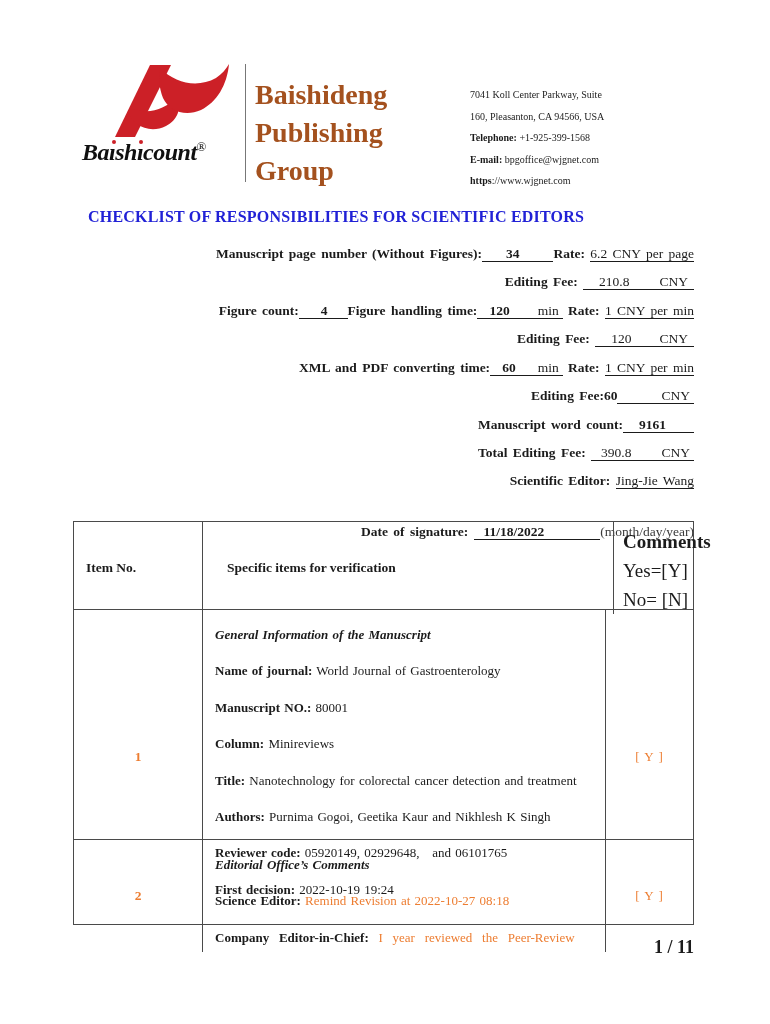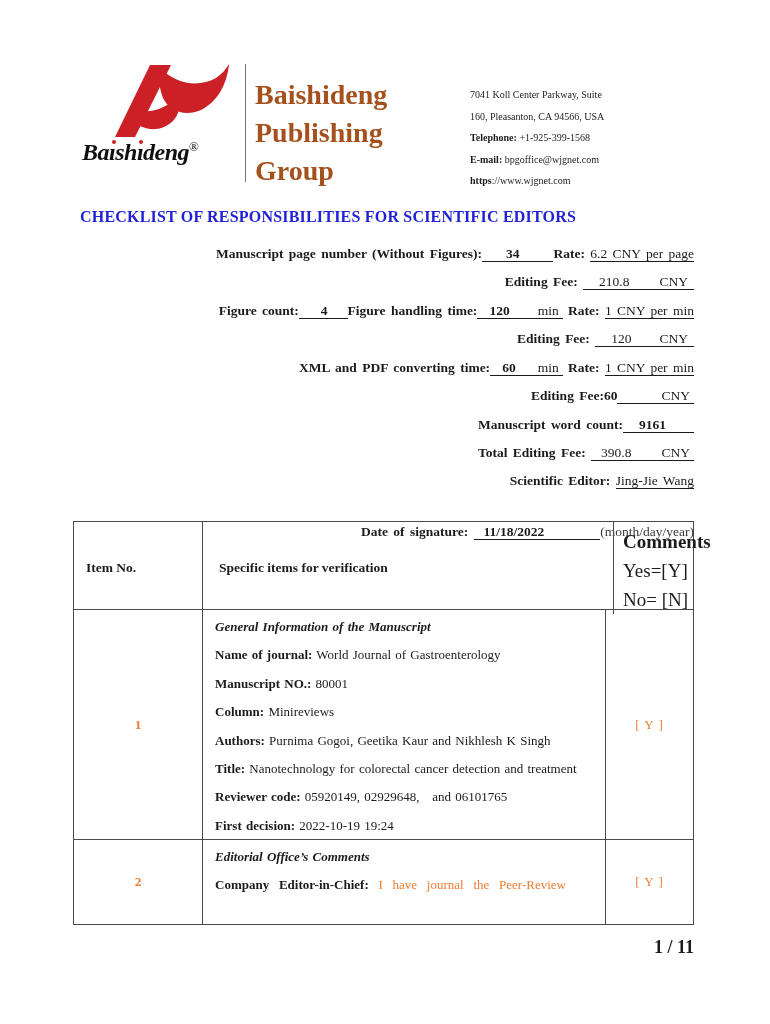--- a/index.html
+++ b/index.html
@@ -10,67 +10,67 @@
   .logo-mark{position:absolute;left:98px;top:63px;}
   .logo-script{position:absolute;left:82px;top:139px;font-size:24px;font-weight:bold;font-style:italic;letter-spacing:-.5px;color:#101010;white-space:nowrap;}
   .logo-script .idot{position:relative;}
   .logo-script .idot::after{content:"";position:absolute;left:42%;top:1px;width:4px;height:4px;border-radius:50%;background:#cc2027;}
   .logo-script .reg{font-size:13px;vertical-align:9px;font-style:normal;font-weight:normal;}
   .hdr-divider{position:absolute;left:245px;top:64px;width:1px;height:118px;background:#777;}
   .brand{position:absolute;left:255px;top:76px;font-size:28px;line-height:38px;font-weight:bold;color:#a4511e;}
   .address{position:absolute;left:470px;top:84px;font-size:10px;line-height:21.5px;white-space:nowrap;}
 
   
-  .doc-title{position:absolute;left:80px;top:208px;font-size:16px;font-weight:bold;color:#2121d6;letter-spacing:.2px;white-space:nowrap;}
+  .doc-title{position:absolute;left:88px;top:208px;font-size:16px;font-weight:bold;color:#2121d6;letter-spacing:.2px;white-space:nowrap;}
 
   
   .fee-line{position:absolute;right:76px;font-size:13.5px;white-space:nowrap;word-spacing:2px;}
   .u{display:inline-block;border-bottom:1px solid #1b1b1b;line-height:15px;}
   .g{display:inline-block;}
   .g4{width:4px}.g6{width:6px}.g10{width:10px}.g12{width:12px}.g16{width:16px}.g20{width:20px}
   .g22{width:22px}.g24{width:24px}.g28{width:28px}.g30{width:30px}.g34{width:34px}.g44{width:44px}.g56{width:56px}
   .muted{color:#3a3a3a;}
   .bold{font-weight:bold;}
 
   
   .tbl{position:absolute;left:73px;top:521px;width:619px;border:1px solid #4a4a4a;font-size:13px;}
   .trow{display:grid;grid-template-columns:128px 403px 88px;border-bottom:1px solid #4a4a4a;}
   .trow:last-child{border-bottom:none;}
   .cell{min-width:0;}
   .cell + .cell{border-left:1px solid #4a4a4a;}
   .h-head{height:87px;}
   .h-r1{height:229px;}
   .h-r2{height:84px;}
   .chead1{display:flex;align-items:center;padding-left:12px;font-weight:bold;font-size:13.5px;text-align:right;}
-  .chead2{display:flex;align-items:center;padding-left:16px;font-weight:bold;font-size:13.5px;}
+  .chead2{display:flex;align-items:center;padding-left:24px;font-weight:bold;font-size:13.5px;}
   .chead3{padding:5px 4px 0 9px;line-height:29px;font-size:19px;margin-left:8px;}
   .chead3 .l1{font-weight:bold;}
   .cnum{display:flex;align-items:center;justify-content:center;color:#ed7d31;font-weight:bold;font-size:13.5px;}
   .cbody{padding:3px 10px 0 12px;}
-  .tline{line-height:28.4px;white-space:nowrap;word-spacing:1px;}
+  .tline{line-height:28.4px;white-space:nowrap;word-spacing:1px;margin-top:8px;}
   .ccomment{display:flex;align-items:center;justify-content:center;color:#ed7d31;font-size:13px;letter-spacing:1px;}
   .or{color:#ed7d31;}
   .wjust{word-spacing:6.5px;}
 
   .page-num{position:absolute;right:76px;top:937px;font-size:18px;font-weight:bold;}
 </style>
 </head>
 <body>
 
 <div class="page">
 
   <div>
     <span class="logo-mark">
       <svg width="132" height="76" viewBox="0 0 132 76" aria-hidden="true">
         <path fill="#cc2027" d="M52,2 L73,2 L37,74 L17,74 Z"></path>
         <path fill="#cc2027" d="M30,48 C34,63 52,71 68,63 C80,57 84,45 78,34 C70,45 52,51 40,47 C35,46 31,46 30,48 Z"></path>
         <path fill="#cc2027" d="M62,5 C78,21 100,25 118,15 C124,11 128,6 131,1 C129,22 119,39 103,47 C87,54 71,48 65,35 C61,25 60,13 62,5 Z"></path>
       </svg>
     </span>
-    <div class="logo-script"><span>Ba</span><span class="idot">ı</span><span>sh</span><span class="idot">ı</span><span>deng</span><span class="reg">®</span></div>
+    <div class="logo-script"><span>Ba</span><span class="idot">ı</span><span>sh</span><span class="idot">ı</span><span>count</span><span class="reg">®</span></div>
 
     <div class="hdr-divider"></div>
 
     <div class="brand">
       <div>Baishideng</div>
       <div>Publishing</div>
       <div>Group</div>
     </div>
 
     <div class="address">
@@ -116,33 +116,34 @@
       </div>
     </div>
 
     <div class="trow h-r1">
       <div class="cell cnum">1</div>
       <div class="cell cbody">
         <div class="tline"><b><i>General Information of the Manuscript</i></b></div>
         <div class="tline"><b>Name of journal:</b> <span>World Journal of Gastroenterology</span></div>
         <div class="tline"><b>Manuscript NO.:</b> <span>80001</span></div>
         <div class="tline"><b>Column:</b> <span>Minireviews</span></div>
+        <div class="tline"><b>Title:</b> <span>Nanotechnology for colorectal cancer detection and treatment</span></div>
         <div class="tline"><b>Authors:</b> <span>Purnima Gogoi, Geetika Kaur and Nikhlesh K Singh</span></div>
-        <div class="tline"><b>Title:</b> <span>Nanotechnology for colorectal cancer detection and treatment</span></div>
         <div class="tline"><b>Reviewer code:</b> <span>05920149, 02929648,&nbsp;&nbsp; and 06101765</span></div>
         <div class="tline"><b>First decision:</b> <span>2022-10-19 19:24</span></div>
       </div>
       <div class="cell ccomment">[ Y ]</div>
     </div>
 
     <div class="trow h-r2">
       <div class="cell cnum">2</div>
       <div class="cell cbody">
         <div class="tline"><b><i>Editorial Office’s Comments</i></b></div>
-        <div class="tline wjust"><b>Company Editor-in-Chief:</b> <span class="or">I have journal the Peer-Review</span></div>
+        <div class="tline"><b>Science Editor:</b> <span class="or">Remind Revision at 2022-10-27 08:18</span></div>
+        <div class="tline wjust"><b>Company Editor-in-Chief:</b> <span class="or">I year reviewed the Peer-Review</span></div>
       </div>
       <div class="cell ccomment">[ Y ]</div>
     </div>
 
   </div>
 
   <div class="page-num">1 / 11</div>
 
 </div>
 

